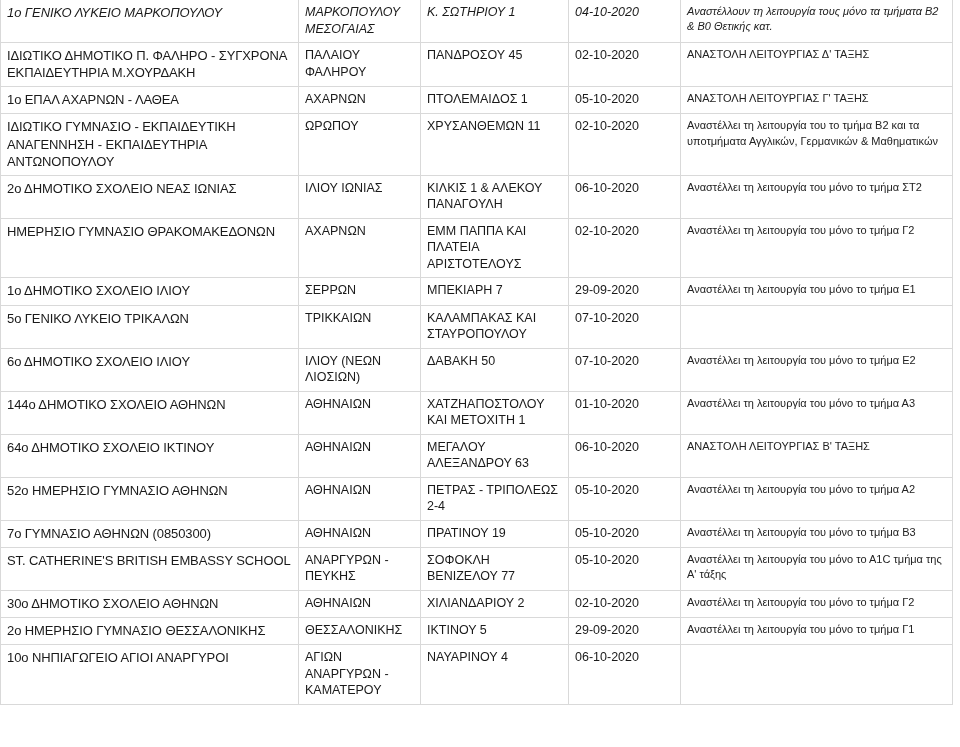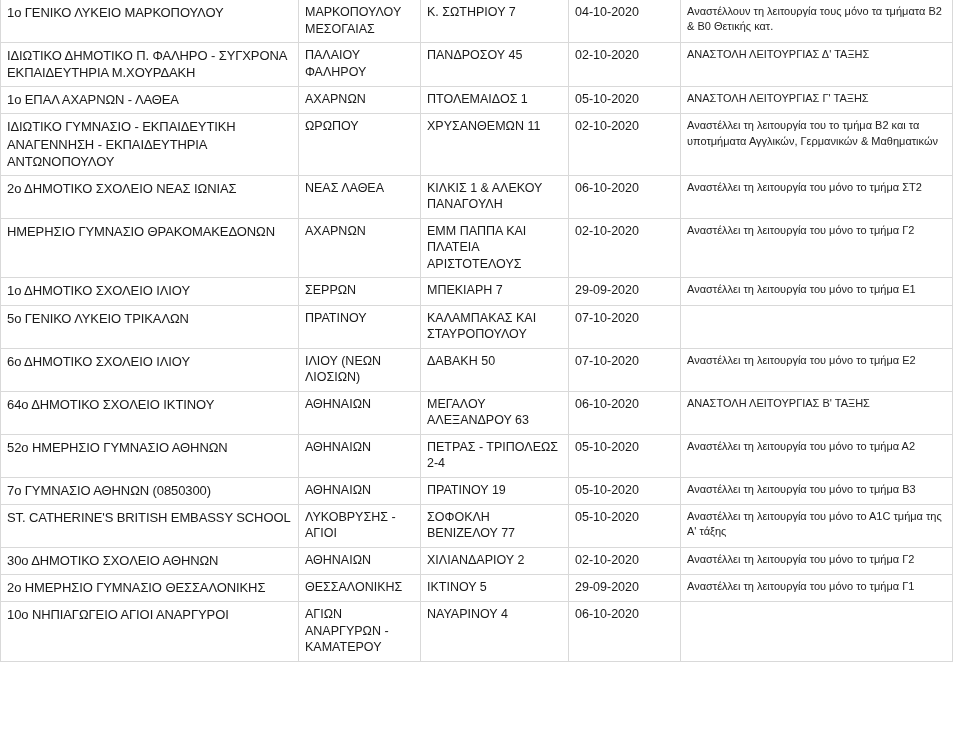--- a/index.html
+++ b/index.html
@@ -40,38 +40,39 @@
   #school-table td.cell-date {
     font-size: 12.5px;
   }
   #school-table td.cell-note {
     font-size: 11px;
     color: #222;
     line-height: 1.38;
   }
   #school-table tr:first-child td {
     border-top: none;
+    font-style: italic;
   }
 </style>
 </head>
 <body>
 
 <table id="school-table">
   <colgroup>
     <col class="c0">
       <col class="c1">
       <col class="c2">
       <col class="c3">
       <col class="c4">
   </colgroup>
   <tbody>
       <tr>
         <td class="cell-name">1ο ΓΕΝΙΚΟ ΛΥΚΕΙΟ ΜΑΡΚΟΠΟΥΛΟΥ</td>
         <td class="cell-muni">ΜΑΡΚΟΠΟΥΛΟΥ ΜΕΣΟΓΑΙΑΣ</td>
-        <td class="cell-addr">Κ. ΣΩΤΗΡΙΟΥ 7</td>
+        <td class="cell-addr">Κ. ΣΩΤΗΡΙΟΥ 1</td>
         <td class="cell-date">04-10-2020</td>
         <td class="cell-note">Αναστέλλουν τη λειτουργία τους μόνο τα τμήματα Β2 &amp; Β0 Θετικής κατ.</td>
       </tr>
       <tr>
         <td class="cell-name">ΙΔΙΩΤΙΚΟ ΔΗΜΟΤΙΚΟ Π. ΦΑΛΗΡΟ - ΣΥΓΧΡΟΝΑ ΕΚΠΑΙΔΕΥΤΗΡΙΑ Μ.ΧΟΥΡΔΑΚΗ</td>
         <td class="cell-muni">ΠΑΛΑΙΟΥ ΦΑΛΗΡΟΥ</td>
         <td class="cell-addr">ΠΑΝΔΡΟΣΟΥ 45</td>
         <td class="cell-date">02-10-2020</td>
         <td class="cell-note">ΑΝΑΣΤΟΛΗ ΛΕΙΤΟΥΡΓΙΑΣ Δ' ΤΑΞΗΣ</td>
       </tr>
@@ -84,52 +85,59 @@
       </tr>
       <tr>
         <td class="cell-name">ΙΔΙΩΤΙΚΟ ΓΥΜΝΑΣΙΟ - ΕΚΠΑΙΔΕΥΤΙΚΗ ΑΝΑΓΕΝΝΗΣΗ - ΕΚΠΑΙΔΕΥΤΗΡΙΑ ΑΝΤΩΝΟΠΟΥΛΟΥ</td>
         <td class="cell-muni">ΩΡΩΠΟΥ</td>
         <td class="cell-addr">ΧΡΥΣΑΝΘΕΜΩΝ 11</td>
         <td class="cell-date">02-10-2020</td>
         <td class="cell-note">Αναστέλλει τη λειτουργία του το τμήμα Β2 και τα υποτμήματα Αγγλικών, Γερμανικών &amp; Μαθηματικών</td>
       </tr>
       <tr>
         <td class="cell-name">2ο ΔΗΜΟΤΙΚΟ ΣΧΟΛΕΙΟ ΝΕΑΣ ΙΩΝΙΑΣ</td>
-        <td class="cell-muni">ΝΕΑΣ ΛΑΘΕΑ</td>
+        <td class="cell-muni">ΙΛΙΟΥ ΙΩΝΙΑΣ</td>
         <td class="cell-addr">ΚΙΛΚΙΣ 1 &amp; ΑΛΕΚΟΥ ΠΑΝΑΓΟΥΛΗ</td>
         <td class="cell-date">06-10-2020</td>
         <td class="cell-note">Αναστέλλει τη λειτουργία του μόνο το τμήμα ΣΤ2</td>
       </tr>
       <tr>
         <td class="cell-name">ΗΜΕΡΗΣΙΟ ΓΥΜΝΑΣΙΟ ΘΡΑΚΟΜΑΚΕΔΟΝΩΝ</td>
         <td class="cell-muni">ΑΧΑΡΝΩΝ</td>
         <td class="cell-addr">ΕΜΜ ΠΑΠΠΑ ΚΑΙ ΠΛΑΤΕΙΑ ΑΡΙΣΤΟΤΕΛΟΥΣ</td>
         <td class="cell-date">02-10-2020</td>
         <td class="cell-note">Αναστέλλει τη λειτουργία του μόνο το τμήμα Γ2</td>
       </tr>
       <tr>
         <td class="cell-name">1ο ΔΗΜΟΤΙΚΟ ΣΧΟΛΕΙΟ ΙΛΙΟΥ</td>
         <td class="cell-muni">ΣΕΡΡΩΝ</td>
         <td class="cell-addr">ΜΠΕΚΙΑΡΗ 7</td>
         <td class="cell-date">29-09-2020</td>
         <td class="cell-note">Αναστέλλει τη λειτουργία του μόνο το τμήμα Ε1</td>
       </tr>
       <tr>
         <td class="cell-name">5ο ΓΕΝΙΚΟ ΛΥΚΕΙΟ ΤΡΙΚΑΛΩΝ</td>
-        <td class="cell-muni">ΠΡΑΤΙΝΟΥ</td>
+        <td class="cell-muni">ΤΡΙΚΚΑΙΩΝ</td>
         <td class="cell-addr">ΚΑΛΑΜΠΑΚΑΣ ΚΑΙ ΣΤΑΥΡΟΠΟΥΛΟΥ</td>
         <td class="cell-date">07-10-2020</td>
         <td class="cell-note"></td>
       </tr>
       <tr>
         <td class="cell-name">6ο ΔΗΜΟΤΙΚΟ ΣΧΟΛΕΙΟ ΙΛΙΟΥ</td>
         <td class="cell-muni">ΙΛΙΟΥ (ΝΕΩΝ ΛΙΟΣΙΩΝ)</td>
         <td class="cell-addr">ΔΑΒΑΚΗ 50</td>
         <td class="cell-date">07-10-2020</td>
         <td class="cell-note">Αναστέλλει τη λειτουργία του μόνο το τμήμα Ε2</td>
+      </tr>
+      <tr>
+        <td class="cell-name">144ο ΔΗΜΟΤΙΚΟ ΣΧΟΛΕΙΟ ΑΘΗΝΩΝ</td>
+        <td class="cell-muni">ΑΘΗΝΑΙΩΝ</td>
+        <td class="cell-addr">ΧΑΤΖΗΑΠΟΣΤΟΛΟΥ ΚΑΙ ΜΕΤΟΧΙΤΗ 1</td>
+        <td class="cell-date">01-10-2020</td>
+        <td class="cell-note">Αναστέλλει τη λειτουργία του μόνο το τμήμα Α3</td>
       </tr>
       <tr>
         <td class="cell-name">64ο ΔΗΜΟΤΙΚΟ ΣΧΟΛΕΙΟ ΙΚΤΙΝΟΥ</td>
         <td class="cell-muni">ΑΘΗΝΑΙΩΝ</td>
         <td class="cell-addr">ΜΕΓΑΛΟΥ ΑΛΕΞΑΝΔΡΟΥ 63</td>
         <td class="cell-date">06-10-2020</td>
         <td class="cell-note">ΑΝΑΣΤΟΛΗ ΛΕΙΤΟΥΡΓΙΑΣ Β' ΤΑΞΗΣ</td>
       </tr>
       <tr>
         <td class="cell-name">52ο ΗΜΕΡΗΣΙΟ ΓΥΜΝΑΣΙΟ ΑΘΗΝΩΝ</td>
@@ -140,21 +148,21 @@
       </tr>
       <tr>
         <td class="cell-name">7ο ΓΥΜΝΑΣΙΟ ΑΘΗΝΩΝ (0850300)</td>
         <td class="cell-muni">ΑΘΗΝΑΙΩΝ</td>
         <td class="cell-addr">ΠΡΑΤΙΝΟΥ 19</td>
         <td class="cell-date">05-10-2020</td>
         <td class="cell-note">Αναστέλλει τη λειτουργία του μόνο το τμήμα Β3</td>
       </tr>
       <tr>
         <td class="cell-name">ST. CATHERINE'S BRITISH EMBASSY SCHOOL</td>
-        <td class="cell-muni">ΛΥΚΟΒΡΥΣΗΣ - ΑΓΙΟΙ</td>
+        <td class="cell-muni">ΑΝΑΡΓΥΡΩΝ - ΠΕΥΚΗΣ</td>
         <td class="cell-addr">ΣΟΦΟΚΛΗ ΒΕΝΙΖΕΛΟΥ 77</td>
         <td class="cell-date">05-10-2020</td>
         <td class="cell-note">Αναστέλλει τη λειτουργία του μόνο το Α1C τμήμα της Α' τάξης</td>
       </tr>
       <tr>
         <td class="cell-name">30ο ΔΗΜΟΤΙΚΟ ΣΧΟΛΕΙΟ ΑΘΗΝΩΝ</td>
         <td class="cell-muni">ΑΘΗΝΑΙΩΝ</td>
         <td class="cell-addr">ΧΙΛΙΑΝΔΑΡΙΟΥ 2</td>
         <td class="cell-date">02-10-2020</td>
         <td class="cell-note">Αναστέλλει τη λειτουργία του μόνο το τμήμα Γ2</td>

